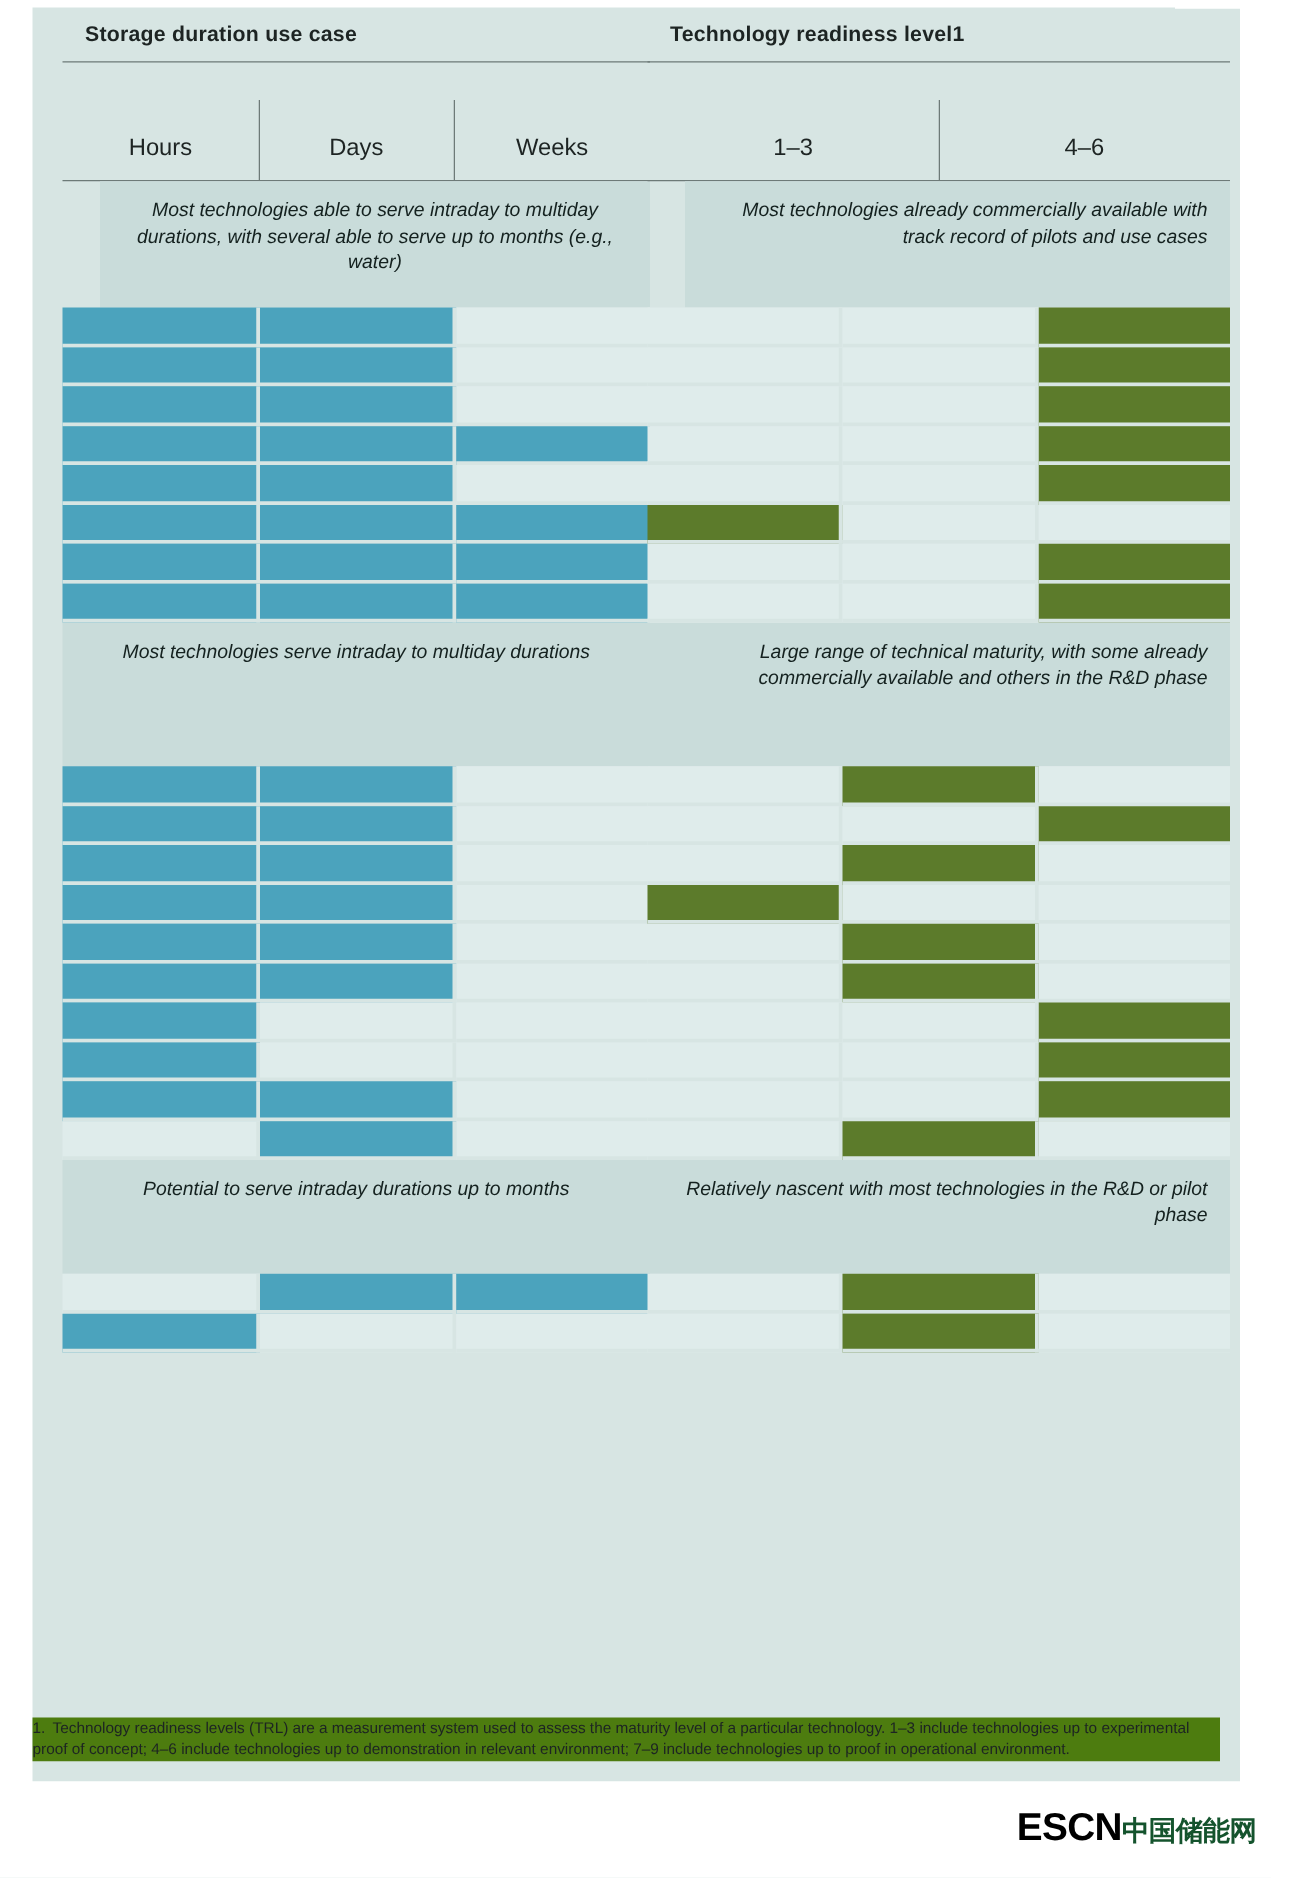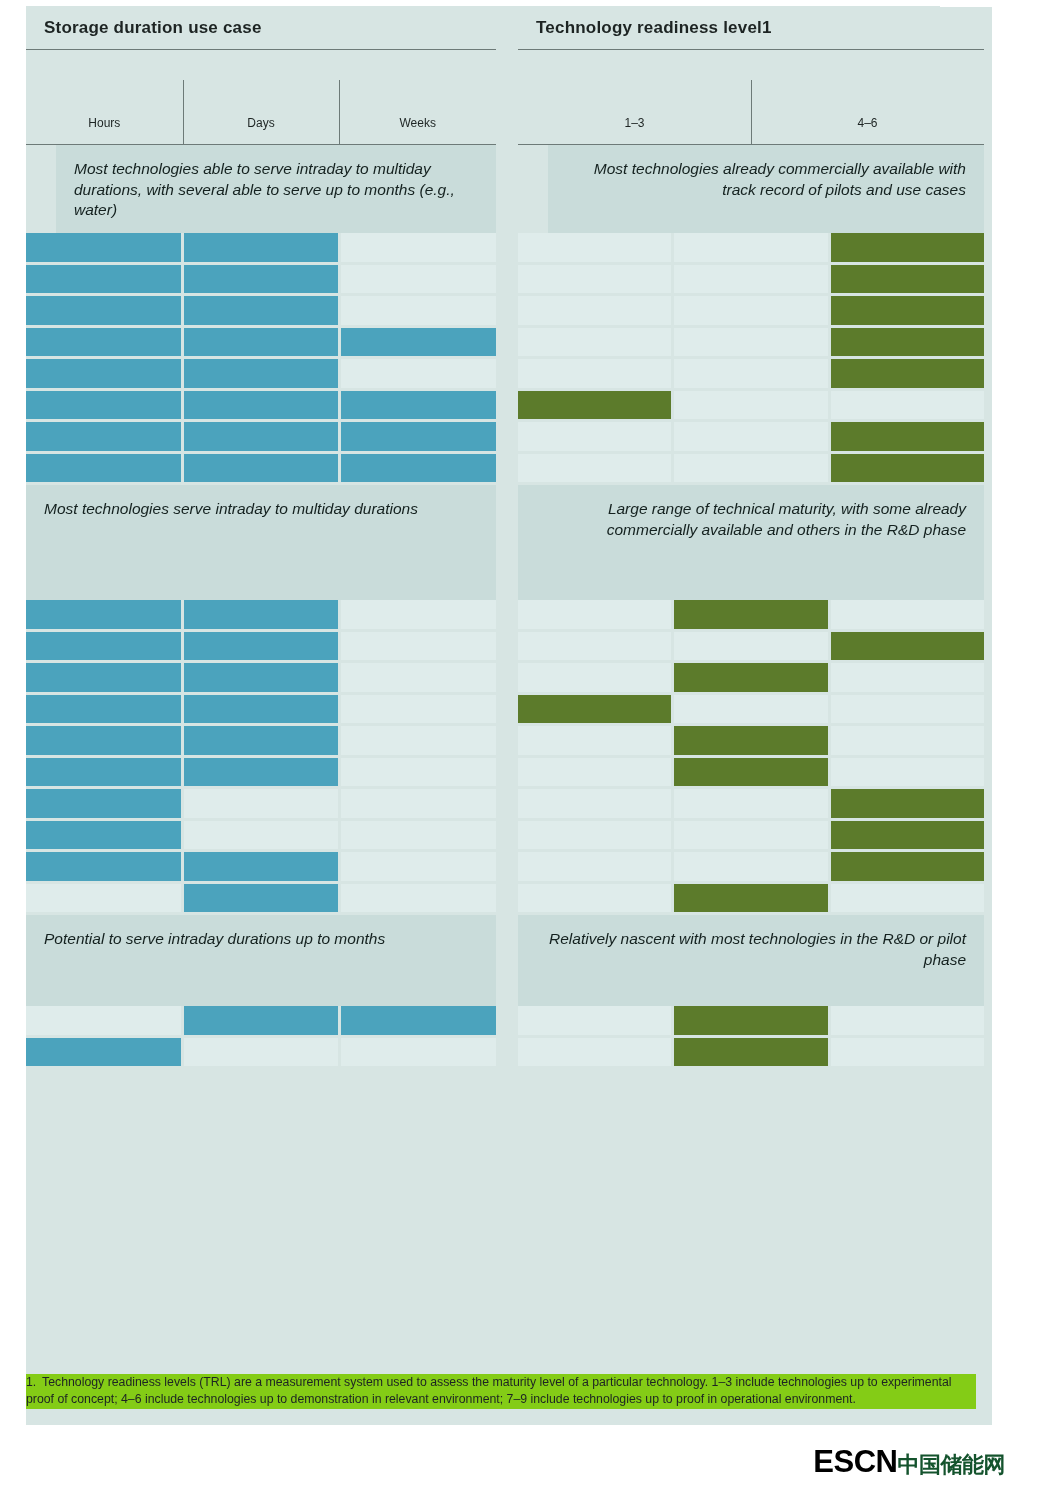--- a/index.html
+++ b/index.html
@@ -24,21 +24,21 @@
   }
   .topline{
     position:absolute;left:940px;top:0;width:52px;height:7px;background:#fff;
   }
   .cols{
     position:absolute;left:26px;top:6px;width:966px;height:1360px;
   }
   .col{
     position:absolute;top:0;
   }
-  .colL{left:0;width:470px;}
+  .colL{left:24px;width:470px;text-align:center;}
   .colR{left:492px;width:466px;text-align:right;}
 
   .hdr{
     height:44px;
     border-bottom:1px solid #6d7a78;
     display:flex;align-items:center;
     padding-left:18px;
     box-sizing:border-box;
   }
   .hdr span{
@@ -56,30 +56,30 @@
   .subcell{
     flex:1;
     display:flex;align-items:flex-end;justify-content:center;
     padding-bottom:14px;
     box-sizing:border-box;
     position:relative;
   }
   .subcell + .subcell:before{
     content:"";position:absolute;left:0;top:30px;bottom:0;width:1px;background:#6d7a78;
   }
-  .subcell span{font-size:12px;color:#1d2423;}
+  .subcell span{font-size:19px;color:#1d2423;}
 
   .note{
     box-sizing:border-box;
     padding:14px 18px 10px 18px;
     font-style:italic;font-size:15.5px;line-height:1.33;
     color:#14211f;
     background:#c9dcda;
   }
-  .note.h1{height:88px;margin-left:30px;}
+  .note.h1{height:101px;margin-left:30px;}
   .note.h2{height:115px;}
   .note.h3{height:91px;}
 
   .grid{display:block;}
   .row{
     display:flex;
     height:31.5px;
     box-sizing:border-box;
   }
   .cell{
@@ -89,21 +89,21 @@
     border-bottom:3px solid #d7e5e3;
     background:#dfeceb;
   }
   .cell:last-child{border-right:none;}
   .cell.on-blue{background:#4ba3bd;}
   .cell.on-green{background:#5c7b2b;}
 
   .footnote{
     position:absolute;left:26px;top:1374px;width:950px;
     font-size:12.3px;line-height:1.42;color:#1d2423;
-    background:#84cc16;
+    background:#4d7c0f;
   }
   .footnote .fn-num{display:inline-block;width:16px;}
 
   .brand{
     position:absolute;right:36px;bottom:22px;
     font-size:31px;font-weight:700;letter-spacing:-0.5px;
     white-space:nowrap;
   }
   .brand .b1{color:#000000;font-family:"Liberation Sans",sans-serif;}
   .brand .b2{color:#14532d;font-family:"DejaVu Sans",sans-serif;font-size:22px;}

